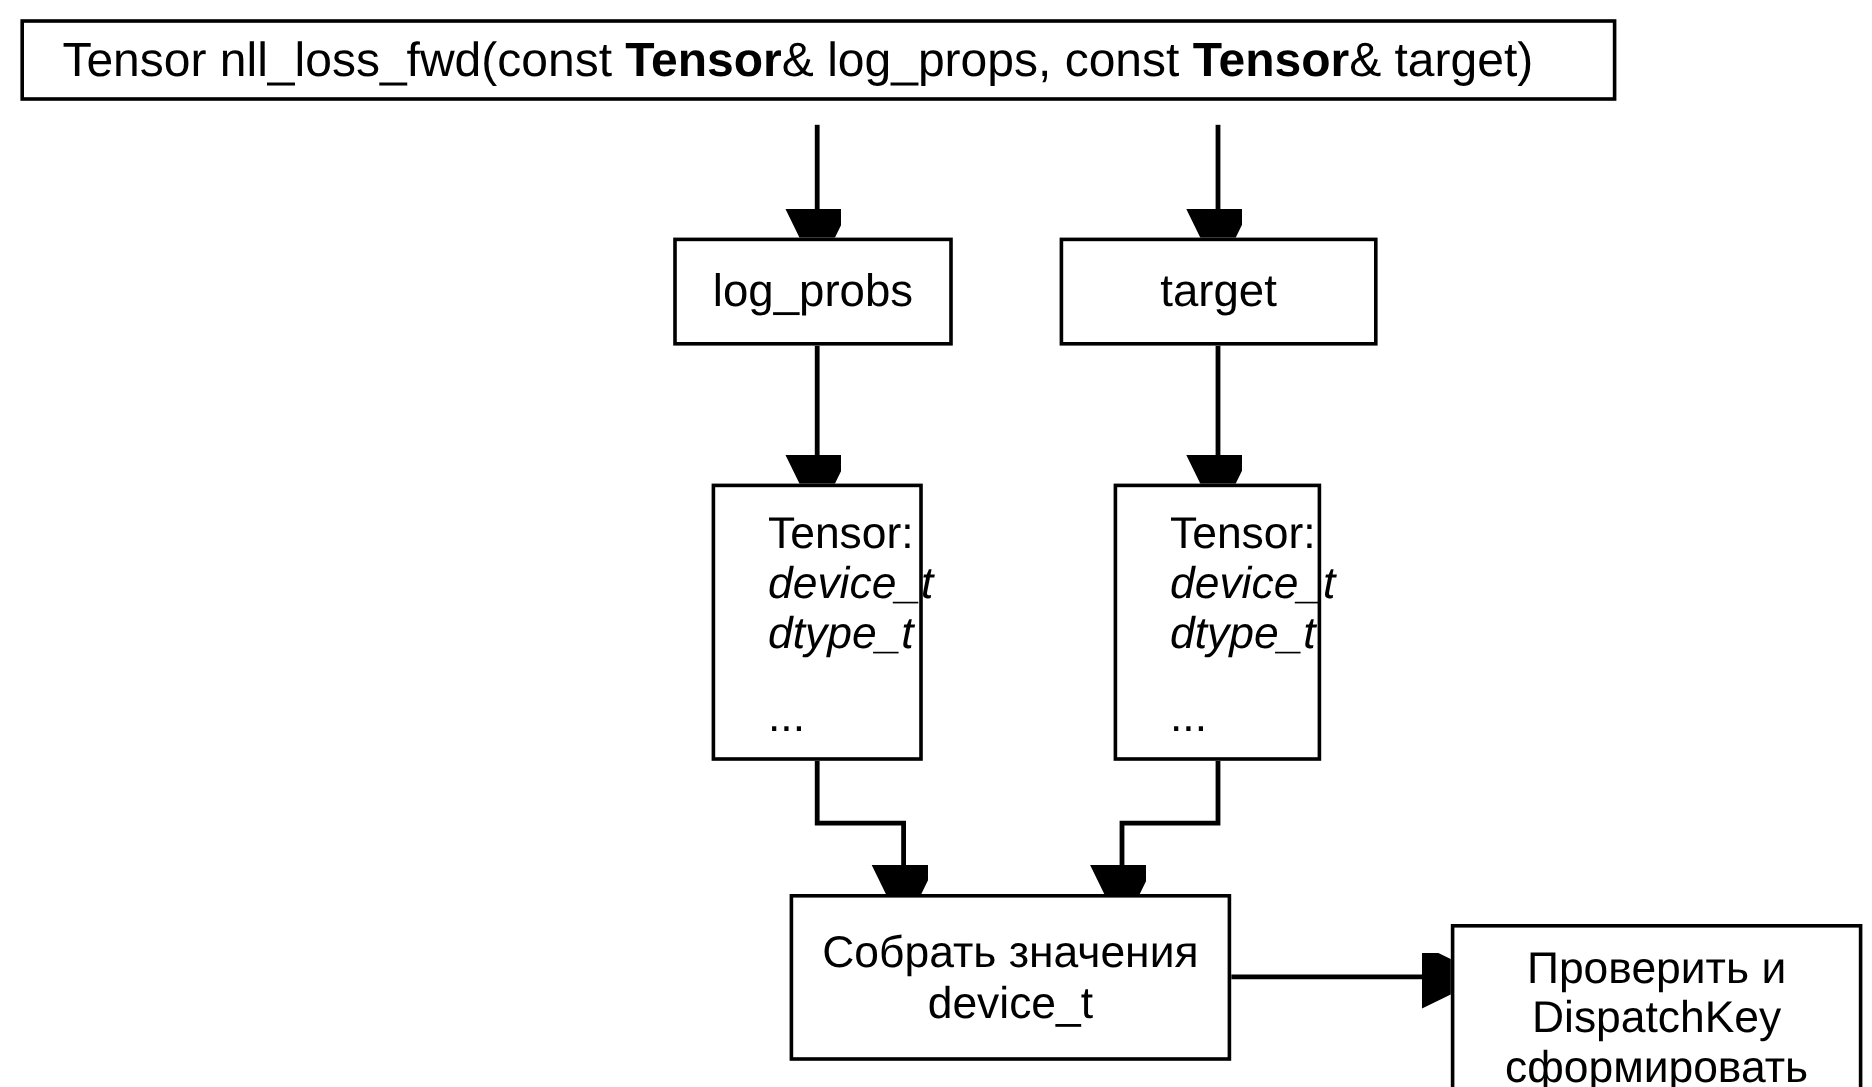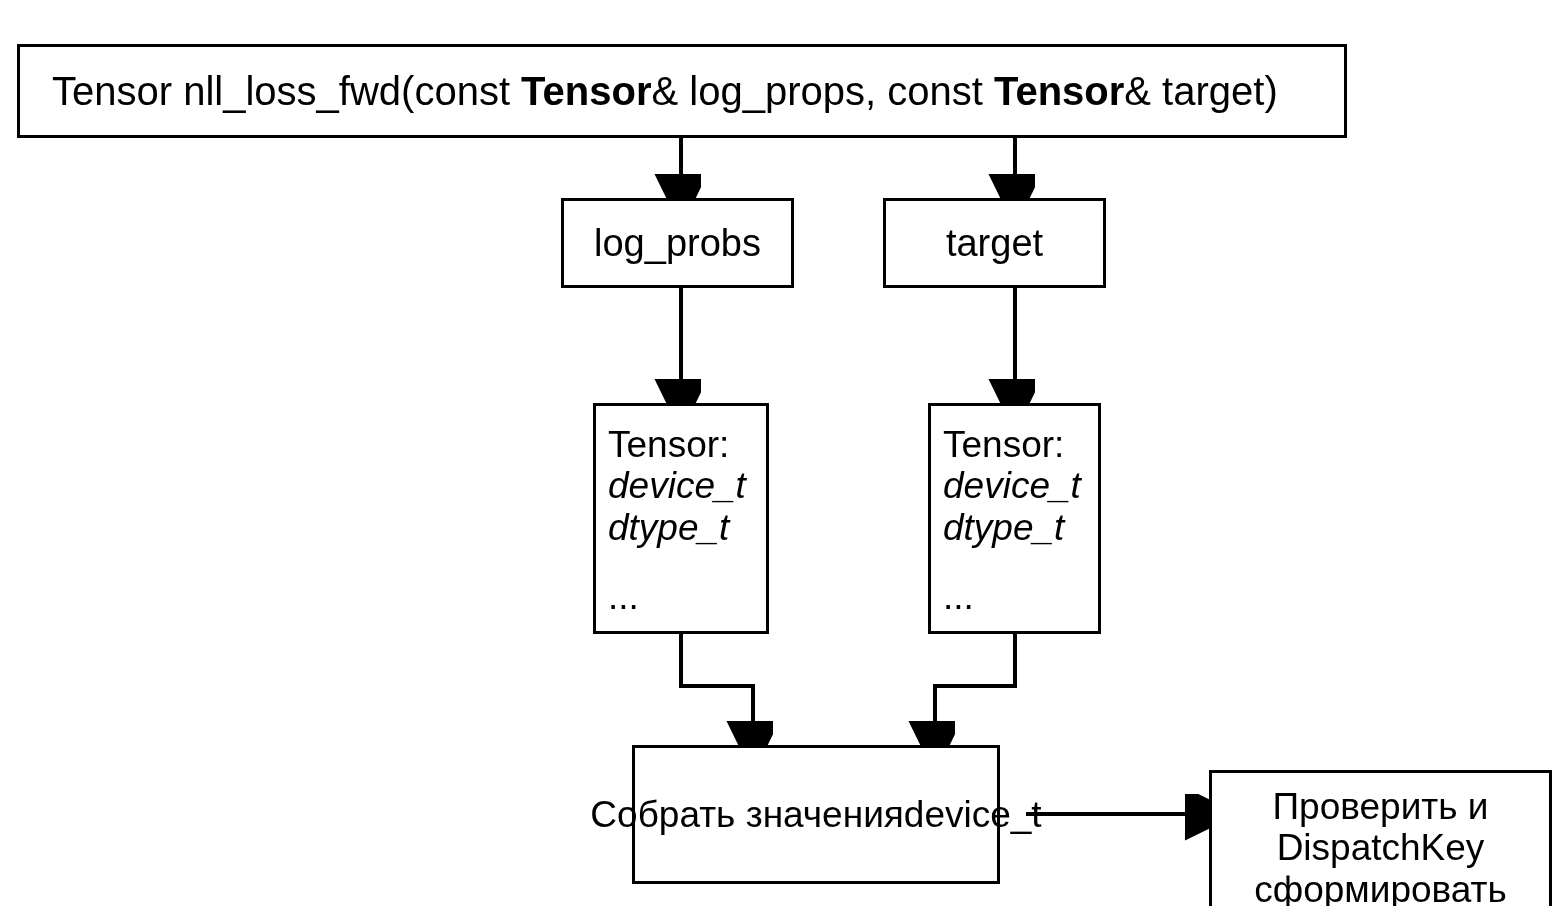--- a/index.html
+++ b/index.html
@@ -24,63 +24,63 @@
     align-items: center;
     justify-content: center;
     color: #000000;
     line-height: 1.12;
     text-align: center;
   }
   #node-signature {
     left: 17px;
     top: 16px;
     width: 1330px;
-    height: 94px;
+    height: 68px;
     font-size: 40px;
     justify-content: flex-start;
     padding-left: 32px;
     white-space: nowrap;
-    margin-top: 28px;
   }
   #node-signature b { font-weight: bold; }
   #node-log-probs {
     left: 561px;
     top: 198px;
     width: 233px;
     height: 90px;
     font-size: 38px;
   }
   #node-target {
     left: 883px;
     top: 198px;
-    width: 223px;
+    width: 265px;
     height: 90px;
     font-size: 38px;
   }
   .tensor-box {
     top: 403px;
     height: 231px;
     font-size: 37px;
     align-items: flex-start;
     justify-content: flex-start;
     padding: 18px 0 0 12px;
     text-align: left;
   }
   #node-tensor-left { left: 593px; width: 176px; }
   #node-tensor-right { left: 928px; width: 173px; }
   .tensor-box .lines { display: block; }
-  .tensor-box .ln { display: block; white-space: nowrap; }
+  .tensor-box .ln { display: block; white-space: nowrap; margin-left: 32px; }
   .tensor-box .ital { font-style: italic; }
   .tensor-box .dots { margin-top: 28px; }
   #node-collect {
-    left: 632px;
+    left: 658px;
     top: 745px;
     width: 368px;
     height: 139px;
     font-size: 37px;
+    flex-direction: column;
   }
   #node-dispatch {
     left: 1209px;
     top: 733px;
     width: 343px;
     height: 156px;
     font-size: 37px;
     flex-direction: column;
     margin-top: 37px;
   }

